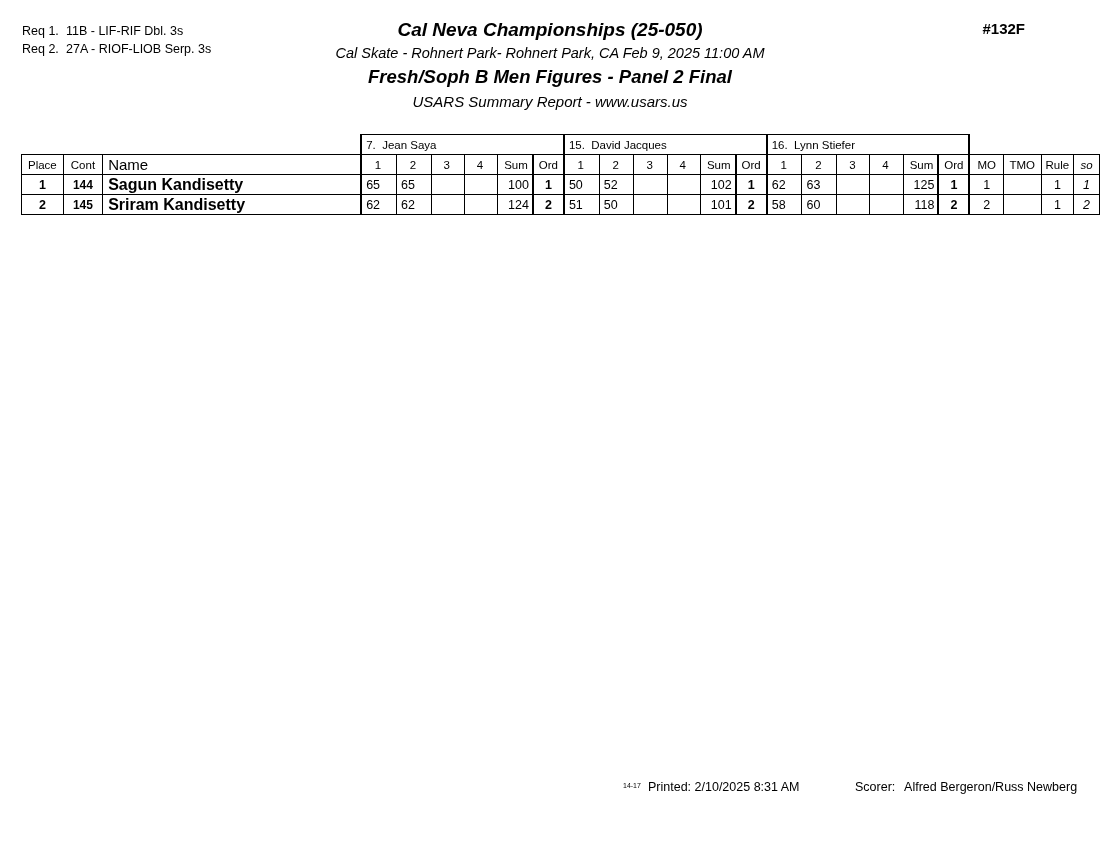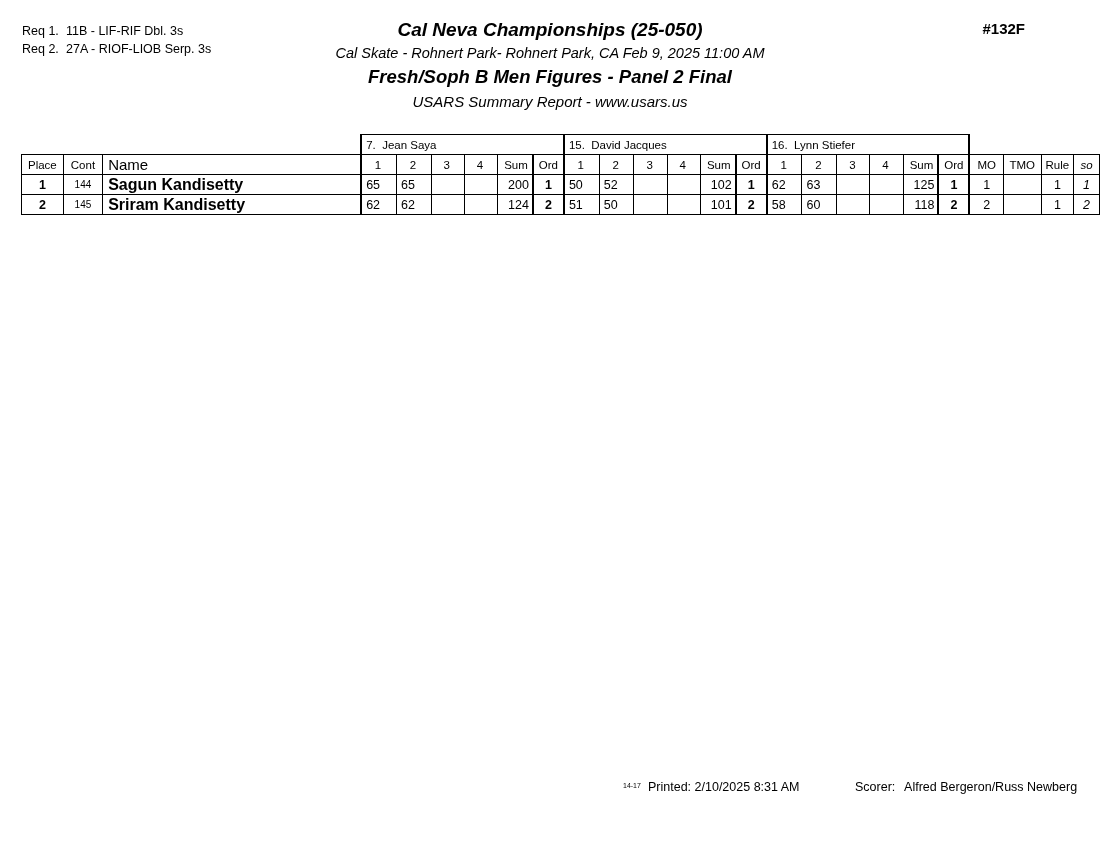--- a/index.html
+++ b/index.html
@@ -117,21 +117,21 @@
   .col-rule  { width: 28px; }
   .col-so    { width: 22px; font-style: italic; }
 
   .hdr-row td { font-size: 11.5px; }
   .hdr-row .col-name { font-size: 15px; }
   .thickleft { border-left: 2px solid #000 !important; }
   .thickright { border-right: 2px solid #000 !important; }
 
   .data-row td { height: 20px; font-size: 12.5px; }
   .data-row .col-place { font-weight: bold; font-size: 12.5px; }
-  .data-row .col-cont { font-weight: normal; font-size: 10px; margin-left: 16px; }
+  .data-row .col-cont { font-weight: bold; font-size: 12px; margin-left: 16px; }
   .data-row .col-name { font-weight: bold; font-size: 16px; }
   .data-row .col-ord { font-weight: bold; }
 
   
   .footer {
     position: absolute;
     left: 0;
     top: 780px;
     width: 1100px;
     font-size: 12.5px;
@@ -270,21 +270,21 @@
 
       <tr class="data-row">
         <td class="col-place">1</td>
         <td class="col-cont">144</td>
         <td class="col-name">Sagun Kandisetty</td>
 
         <td class="col-score thickleft">65</td>
         <td class="col-score">65</td>
         <td class="col-score"></td>
         <td class="col-score"></td>
-        <td class="col-sum">200</td>
+        <td class="col-sum">100</td>
         <td class="col-ord thickleft thickright">1</td>
 
         <td class="col-score">50</td>
         <td class="col-score">52</td>
         <td class="col-score"></td>
         <td class="col-score"></td>
         <td class="col-sum">102</td>
         <td class="col-ord thickleft thickright">1</td>
 
         <td class="col-score">62</td>

